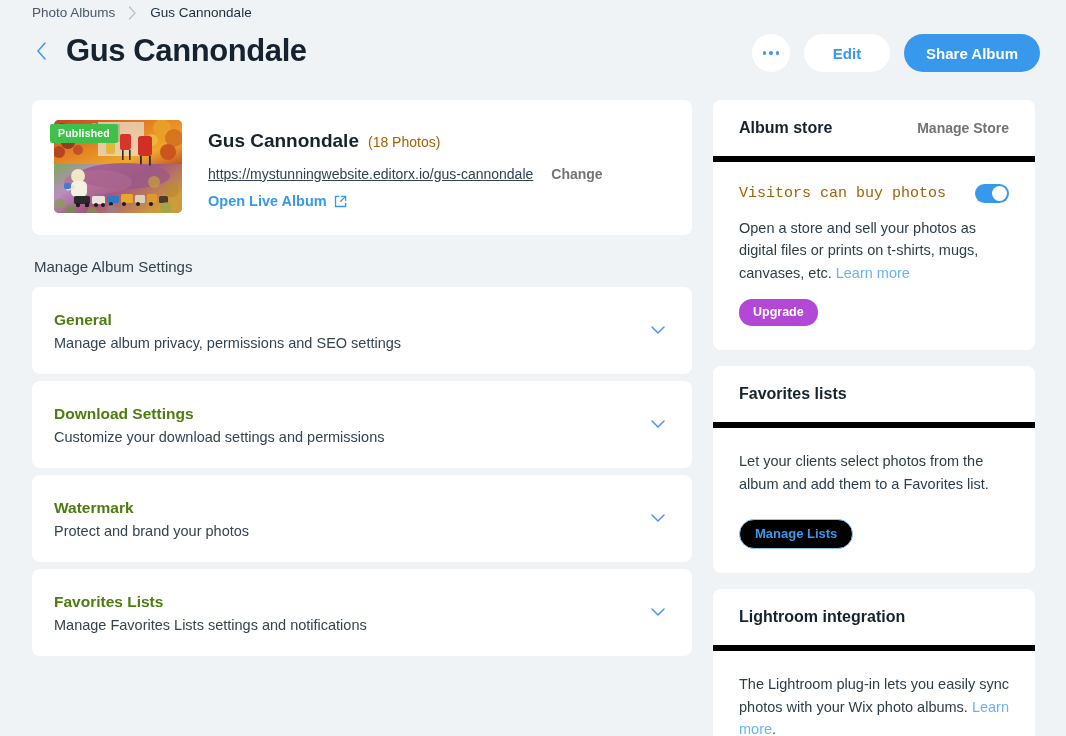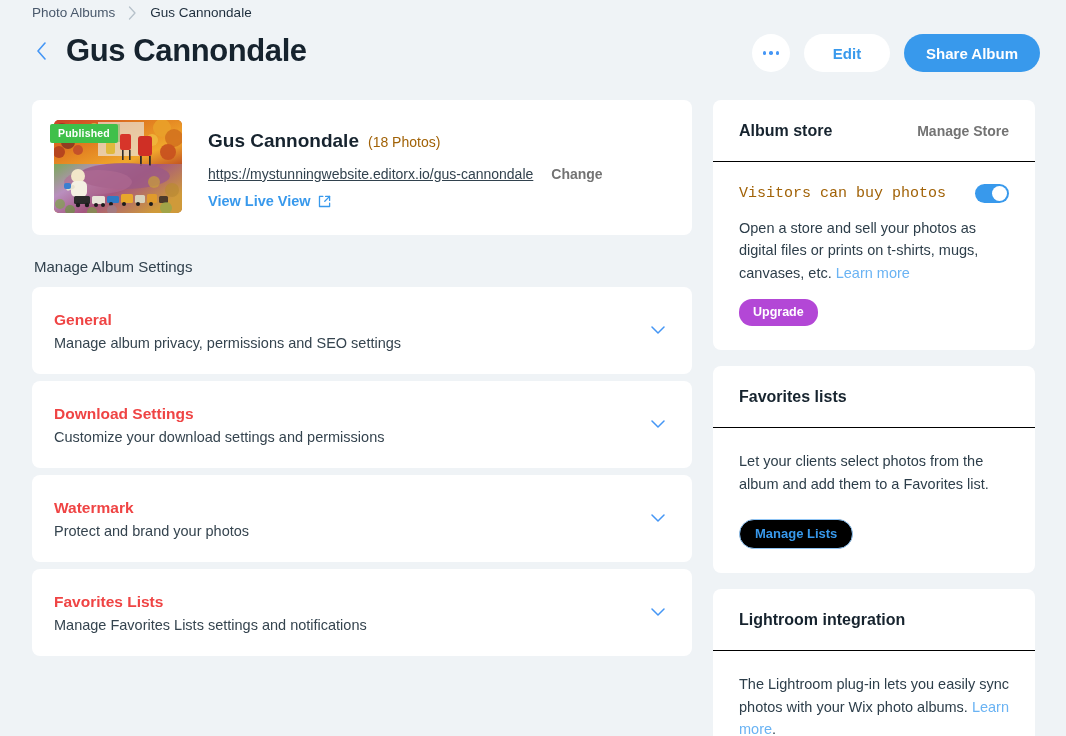--- a/index.html
+++ b/index.html
@@ -102,33 +102,33 @@
     font-size: 15px; color: #32424e; margin: 23px 0 12px 2px;
   }
 
   
   .accordion-list { display: flex; flex-direction: column; gap: 7px; }
   .accordion-row {
     background: #fff; border-radius: 8px; height: 87px; padding: 0 22px;
     display: flex; align-items: center; justify-content: space-between;
     cursor: pointer;
   }
-  .acc-title { font-size: 15.5px; font-weight: bold; color: #ef4444; }
+  .acc-title { font-size: 15.5px; font-weight: bold; color: #4d7c0f; }
   .acc-sub { font-size: 14.5px; color: #35444f; margin-top: 6px; }
   .chevron { flex: 0 0 auto; display: flex; align-items: center;
              justify-content: center; width: 24px; height: 24px; }
 
   
   .panel {
     background: #fff; border-radius: 8px; margin-bottom: 16px;
     overflow: hidden;
   }
   .panel-head {
     height: 62px; padding: 0 26px; display: flex; align-items: center;
-    justify-content: space-between; border-bottom: 1px solid #000000;
+    justify-content: space-between; border-bottom: 6px solid #000000;
   }
   .panel-title { font-size: 16px; font-weight: bold; color: #16232e; }
   .panel-body { padding: 22px 26px 24px 26px; }
 
   .toggle-row {
     display: flex; align-items: center; justify-content: space-between;
     margin-bottom: 14px;
   }
   .toggle-label { font-size: 15px; color: #a16207; font-family: Liberation Mono, monospace; }
   .switch {
@@ -283,21 +283,21 @@
       <div class="album-meta">
         <div class="album-name-row">
           <span class="album-name">Gus Cannondale</span>
           <span class="album-count">(18 Photos)</span>
         </div>
         <div class="album-url-row">
           <span class="album-url">https://mystunningwebsite.editorx.io/gus-cannondale</span>
           <span class="link-blue">Change</span>
         </div>
         <div class="view-live">
-          <span>View Live View</span>
+          <span>Open Live Album</span>
           <svg width="13" height="13" viewBox="0 0 14 14" fill="none">
             <path d="M5.2 1.5 H1.6 V12.4 H12.5 V8.8" stroke="#3899ec" stroke-width="1.4" stroke-linecap="round" stroke-linejoin="round"></path>
             <path d="M8.2 1.5 H12.5 V5.8" stroke="#3899ec" stroke-width="1.4" stroke-linecap="round" stroke-linejoin="round"></path>
             <path d="M12.5 1.5 L7.3 6.7" stroke="#3899ec" stroke-width="1.4" stroke-linecap="round"></path>
           </svg>
         </div>
       </div>
     </div>
 
     <div class="section-label">Manage Album Settings</div>

